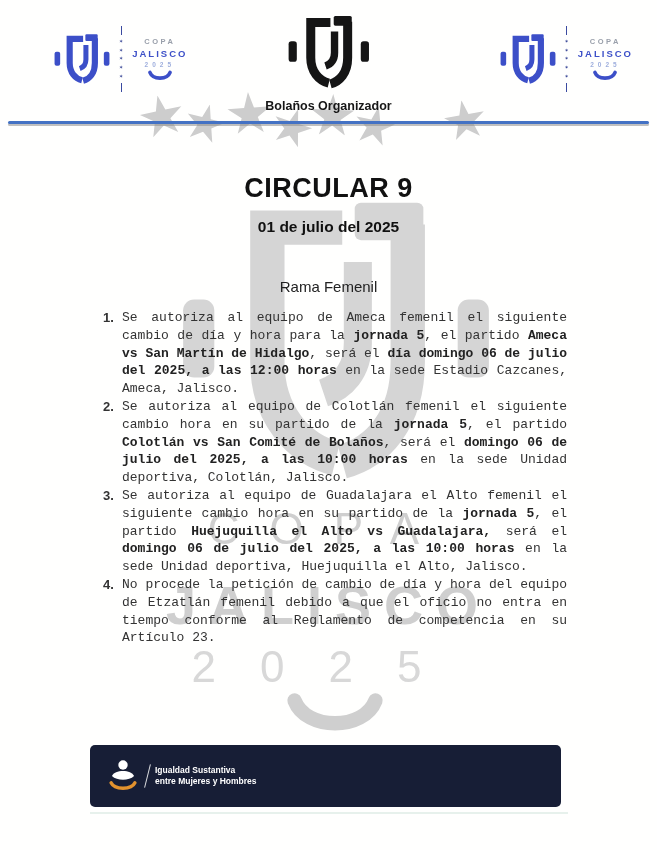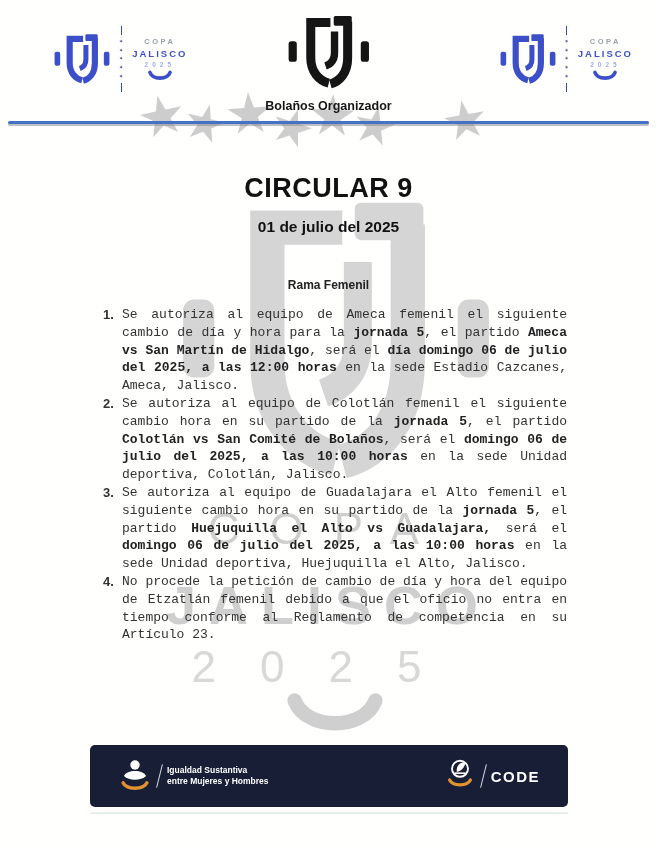--- a/index.html
+++ b/index.html
@@ -38,31 +38,31 @@
   .shield-lg{width:82px;height:88px;color:#151515;}
   .center-label{font-size:12.5px;font-weight:bold;color:#161616;margin-top:3px;}
   .rule{position:absolute;left:8px;right:8px;top:121px;height:3px;background:#4472c4;
     box-shadow:0 2px 0 rgba(140,140,140,.55);z-index:3;border-radius:2px;}
   
   .doc{position:relative;z-index:2;padding:0 90px;}
   .doc-title{text-align:center;font-size:27px;font-weight:bold;color:#111;margin:27px 0 0;letter-spacing:.5px;}
   .doc-date{text-align:center;font-size:15.5px;font-weight:bold;color:#111;margin-top:14px;}
   .par{font-size:13px;line-height:18.5px;text-align:justify;margin:0 0 11px;color:#333;}
   #intro{margin-top:36px;}
-  .section-heading{text-align:center;font-size:12px;font-weight:bold;color:#222;margin-top:42px;}
+  .section-heading{text-align:center;font-size:15px;font-weight:normal;color:#222;margin-top:42px;}
   .olist{margin-top:14px;padding-left:13px;}
   .li-row{display:flex;font-size:13px;line-height:17.8px;color:#333;}
   .li-num{width:19px;flex:0 0 19px;font-weight:bold;}
   .li-text{flex:1;text-align:justify;font-family:Liberation Mono, monospace;}
   .li-text b{color:#222;}
   
   .footer{
-    position:absolute;left:90px;right:89px;top:745px;height:62px;background:#171e36;
+    position:absolute;left:90px;right:96px;top:745px;height:62px;background:#171e36;
     border-radius:5px;z-index:2;display:flex;align-items:center;justify-content:space-between;
-    padding:0 28px;box-sizing:border-box;color:#fff;
+    padding:0 16px;box-sizing:border-box;color:#fff;
   }
   .fgroup{display:flex;align-items:center;gap:7px;}
   .slash{width:1px;height:24px;background:rgba(255,255,255,.85);transform:rotate(14deg);}
   .pipe{width:1px;height:26px;background:rgba(255,255,255,.75);}
   .ig-text{font-size:8.5px;font-weight:bold;line-height:1.25;color:#fff;}
   .code-label{font-size:15px;font-weight:bold;letter-spacing:1.5px;color:#fff;}
   .estilo{display:flex;flex-direction:column;align-items:center;}
   .estilo-tiny{font-size:4.5px;letter-spacing:2.2px;color:#e8e8e8;}
   .estilo-main{font-size:8.5px;font-weight:bold;letter-spacing:1.6px;color:#fff;margin-top:1px;}
   .estilo-oval{font-family:"Liberation Serif",serif;font-style:italic;font-weight:bold;font-size:11px;
@@ -204,27 +204,17 @@
         <path d="M7 22 C10 14 30 14 33 22 C27 28 13 28 7 22 Z" fill="#fff"></path>
         <path d="M6 30 C10 38.5 30 38.5 34 30" fill="none" stroke="#e2922e" stroke-width="4" stroke-linecap="round"></path>
       </svg>
       <div class="slash"></div>
       <div class="ig-text">
         <div>Igualdad Sustantiva</div>
         <div>entre Mujeres y Hombres</div>
       </div>
     </div>
 
-    <div class="fgroup">
-      <svg width="32" height="38" viewBox="0 0 40 44">
-        <circle cx="20" cy="13" r="10" fill="none" stroke="#fff" stroke-width="2.4"></circle>
-        <path d="M16 17 C15 9 20 4.5 27 4.5 C26 11 22 15.5 16 17 Z" fill="#fff"></path>
-        <path d="M13 18.5 H27" stroke="#fff" stroke-width="2"></path>
-        <path d="M7 27 C11 35 29 35 33 27" fill="none" stroke="#e2922e" stroke-width="4" stroke-linecap="round"></path>
-      </svg>
-      <div class="slash"></div>
-      <div class="code-label">CODE</div>
-    </div>
 
   </div>
 
   <div class="bottom-rule"></div>
 </div>
 
 </body></html>

